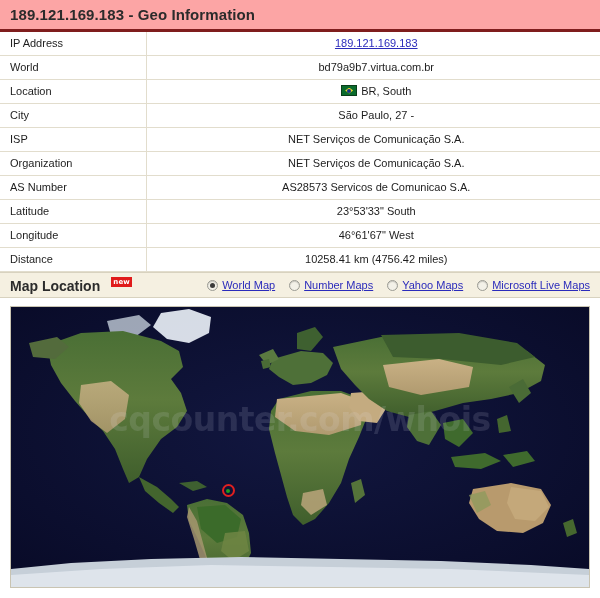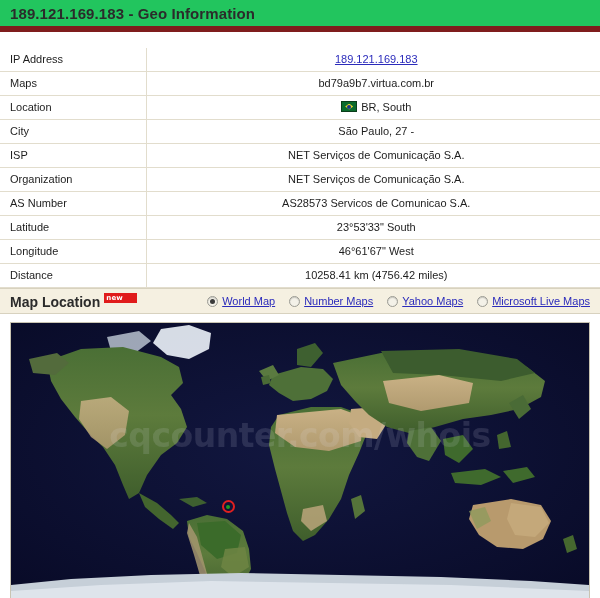--- a/index.html
+++ b/index.html
@@ -22,40 +22,39 @@
     position: relative;
     width: 600px;
     height: 598px;
     background: #ffffff;
     box-sizing: border-box;
   }
 
   
   #title-bar {
     height: 32px;
-    background: #22c55e;
-    border-bottom: 6px solid #7f1d1d;
+    background: #fca5a5;
+    border-bottom: 3px solid #7f1d1d;
     display: flex;
     align-items: center;
     padding: 0 0 0 10px;
     box-sizing: border-box;
   }
   #title-bar .title-text {
     font-size: 15px;
     font-weight: bold;
     color: #2b2b2b;
     letter-spacing: 0.1px;
   }
 
   
   #info-table {
     width: 600px;
     border-collapse: collapse;
     table-layout: fixed;
-    margin-top: 16px;
   }
   #info-table td {
     height: 23px;
     border-bottom: 1px solid #e2ddcd;
     font-size: 11px;
     vertical-align: middle;
     padding: 0;
     line-height: 23px;
     box-sizing: border-box;
   }
@@ -130,23 +129,23 @@
     font-weight: bold;
     color: #2b2b2b;
   }
   .new-badge {
     display: inline-block;
     background: #e01b1b;
     color: #ffffff;
     font-size: 7px;
     font-weight: bold;
     line-height: 8px;
-    padding: 1px 14px 1px 2px;
+    padding: 1px 2px 1px 2px;
     vertical-align: 7px;
-    margin-left: 4px;
+    margin-left: 11px;
     letter-spacing: 0.2px;
     font-family: "DejaVu Sans", sans-serif;
   }
   #map-options {
     margin-left: auto;
     display: flex;
     align-items: center;
     gap: 0px;
   }
   .map-option {
@@ -248,21 +247,21 @@
     <span class="title-text">189.121.169.183 - Geo Information</span>
   </div>
 
   <table id="info-table">
     <tbody id="info-body">
         <tr>
           <td class="label">IP Address</td>
           <td class="value"><a class="ip-link" href="#">189.121.169.183</a></td>
         </tr>
         <tr>
-          <td class="label">Maps</td>
+          <td class="label">World</td>
           <td class="value">bd79a9b7.virtua.com.br</td>
         </tr>
         <tr>
           <td class="label">Location</td>
           <td class="value"><span class="flag"><span class="rhomb"></span><span class="globe"></span></span><span>BR, South</span></td>
         </tr>
         <tr>
           <td class="label">City</td>
           <td class="value">São Paulo, 27 -</td>
         </tr>

